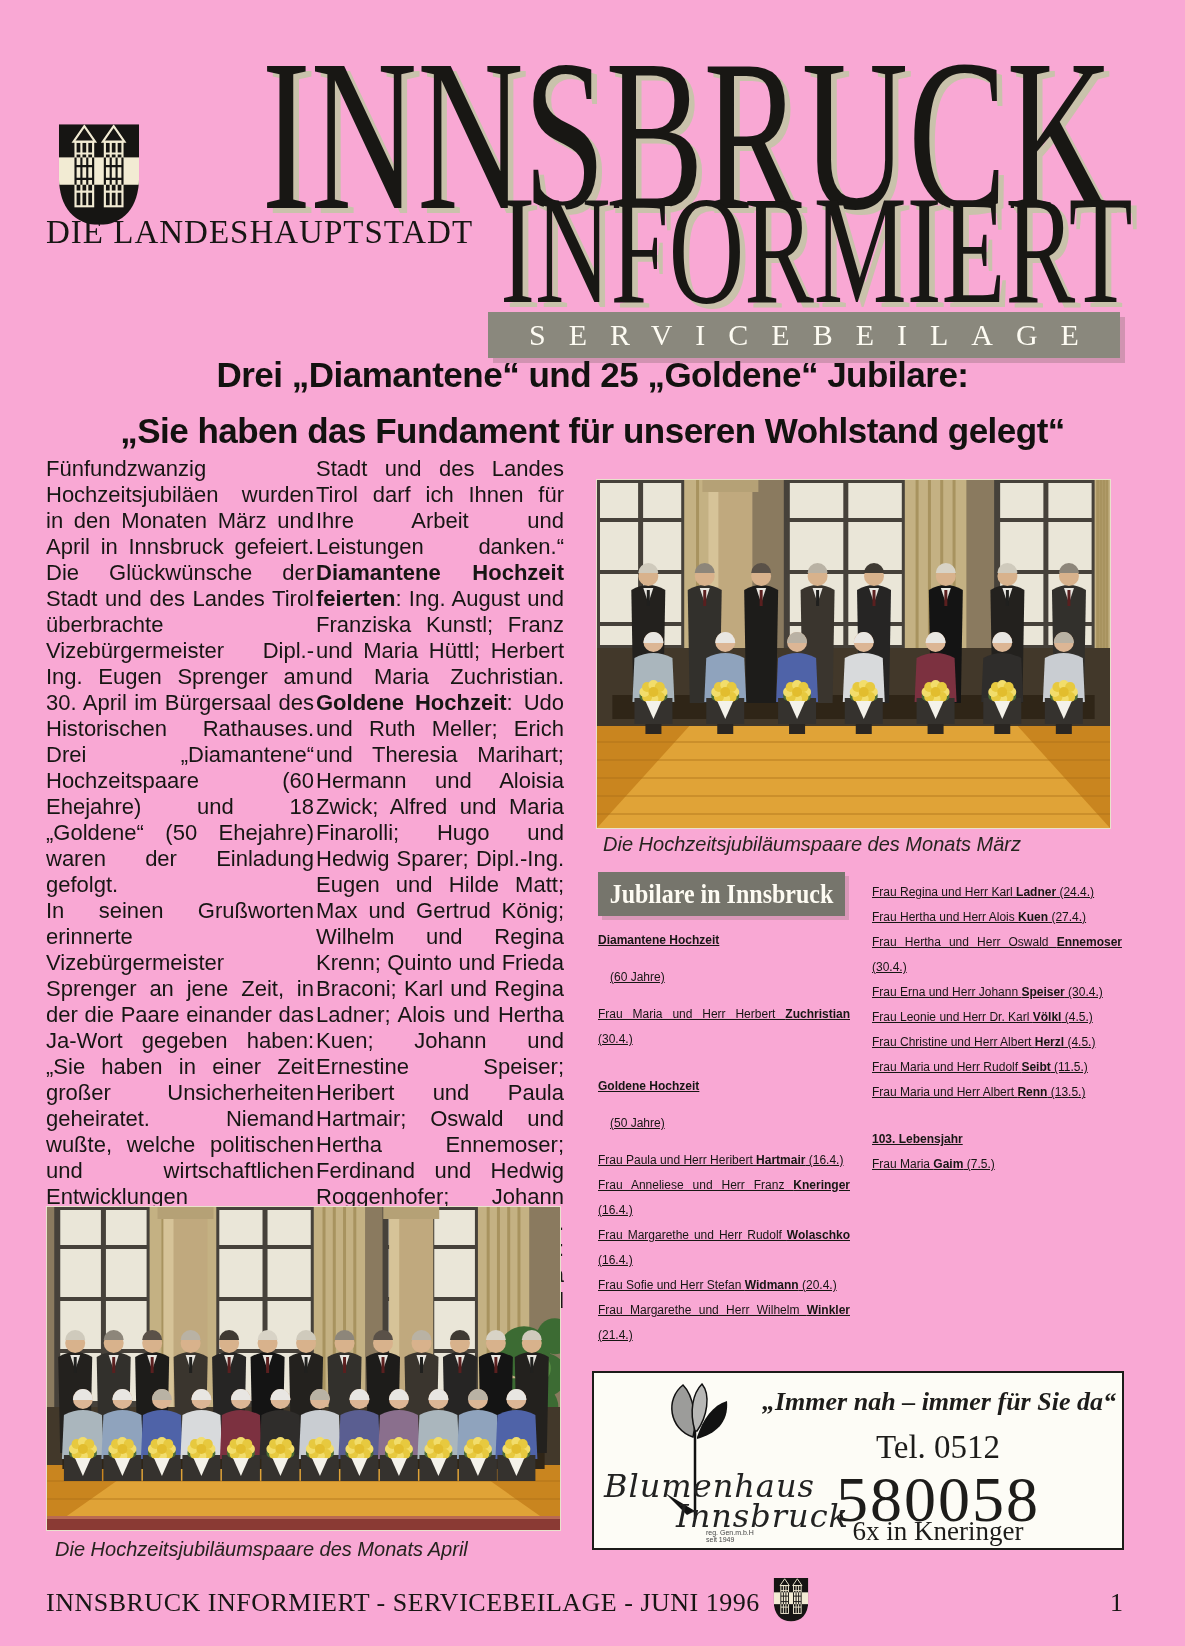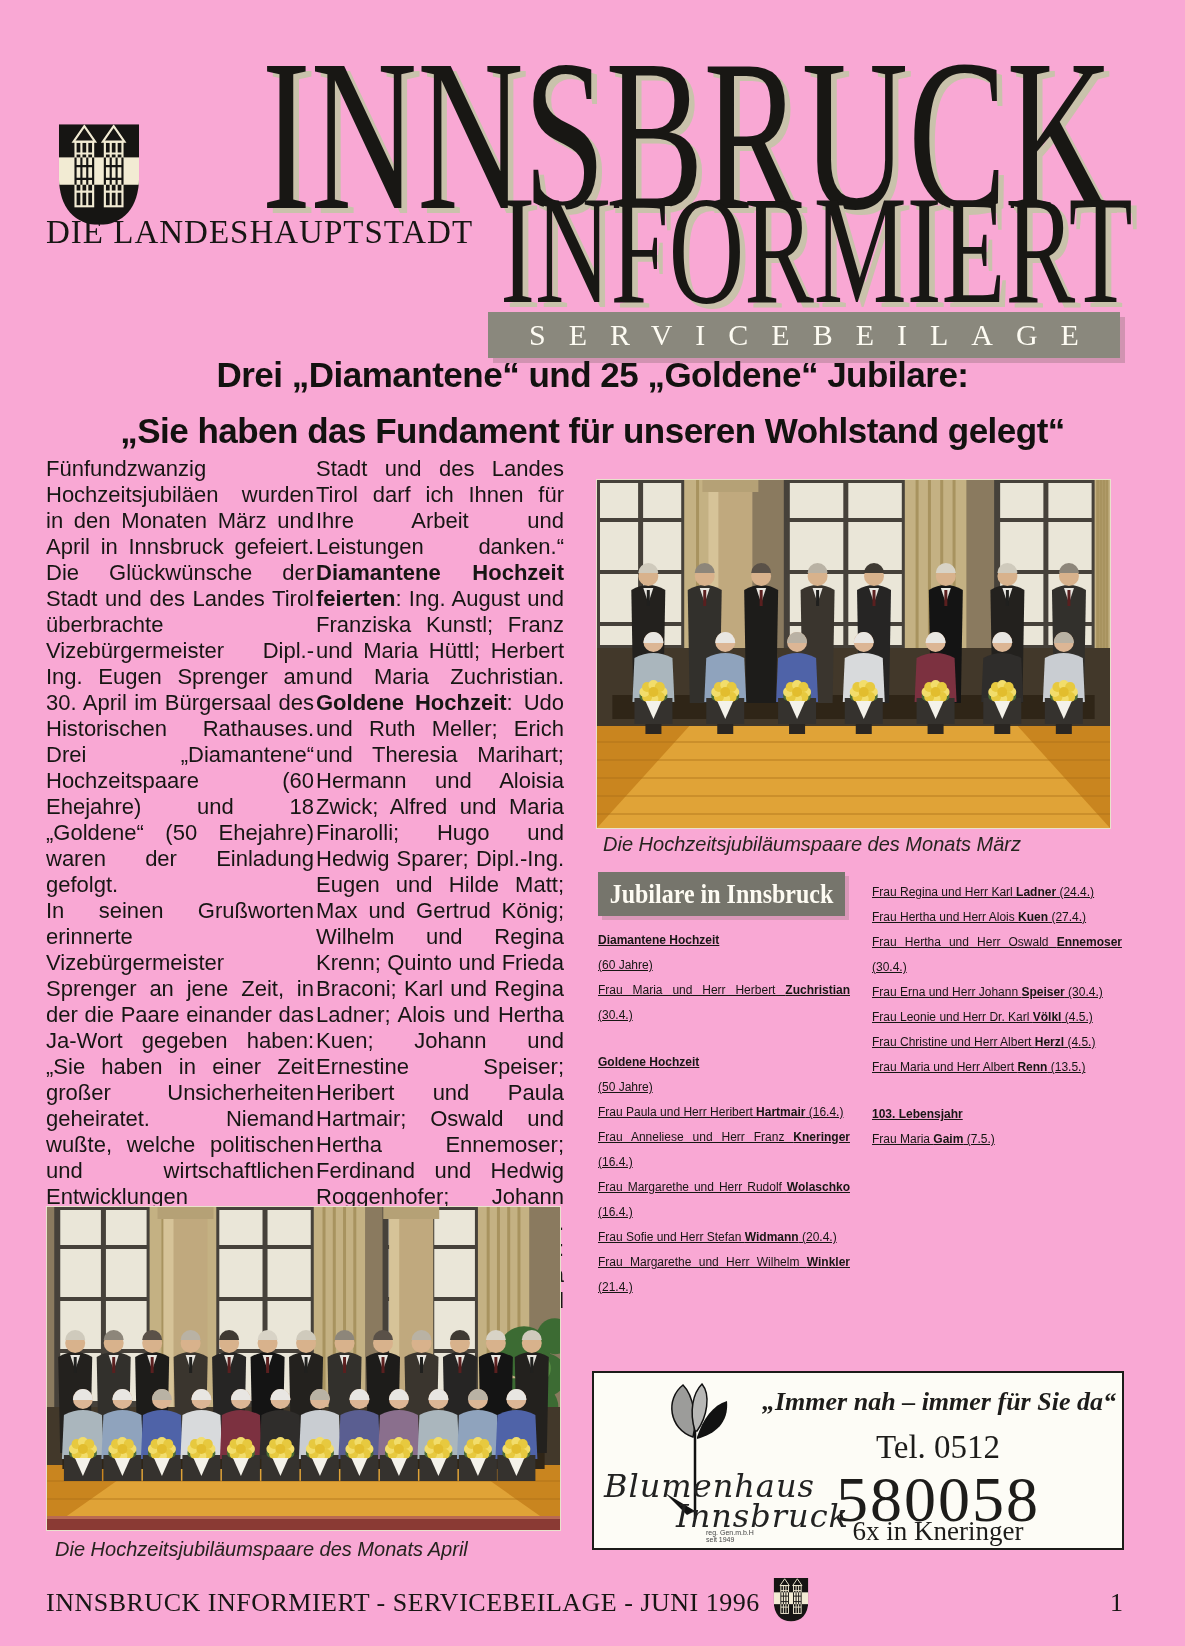--- a/index.html
+++ b/index.html
@@ -44,21 +44,21 @@
   
   .jub-bar{left:598px;top:872px;width:247px;height:44px;background:#76756c;
            box-shadow:4px 4px 0 rgba(90,85,70,.2);display:flex;align-items:center;justify-content:center;}
   .jub-bar span{font-family:"Liberation Serif",serif;font-weight:bold;font-size:24px;color:#fdfbf2;
            white-space:nowrap;transform:scaleY(1.15);}
   .jub-col{font-size:12px;line-height:25px;text-decoration:underline;}
   .jub-a{left:598px;top:928px;width:252px;}
   .jub-b{left:872px;top:880px;width:250px;}
   .jub-section{margin-bottom:22px;}
   .jub-title{font-weight:bold;margin:0;}
-  .jub-sub{margin:0;}
+  .jub-sub{margin:12px;}
   .jub-entry{margin:0;text-align:justify;}
 
   
   .ad{left:592px;top:1371px;width:528px;height:175px;background:#fdfcf6;
       border:2px solid #1c1b19;}
   .ad-tulip{position:absolute;left:55px;top:6px;width:96px;height:152px;}
   .ad-brand{position:absolute;font-family:"DejaVu Serif",serif;font-style:italic;font-size:32px;
             color:#222;letter-spacing:1px;}
   .ad-brand1{left:10px;top:94px;} .ad-brand2{left:82px;top:124px;}
   .ad-small{position:absolute;left:112px;top:156px;font-size:7px;line-height:7px;color:#444;}
@@ -372,20 +372,21 @@
       </div>
     </div>
   <div class="abs jub-col jub-b">
       <div class="jub-section">
         <p class="jub-entry">Frau Regina und Herr Karl <b>Ladner</b> (24.4.)</p>
         <p class="jub-entry">Frau Hertha und Herr Alois <b>Kuen</b> (27.4.)</p>
         <p class="jub-entry">Frau Hertha und Herr Oswald <b>Ennemoser</b> (30.4.)</p>
         <p class="jub-entry">Frau Erna und Herr Johann <b>Speiser</b> (30.4.)</p>
         <p class="jub-entry">Frau Leonie und Herr Dr. Karl <b>Völkl</b> (4.5.)</p>
         <p class="jub-entry">Frau Christine und Herr Albert <b>Herzl</b> (4.5.)</p>
+        <p class="jub-entry">Frau Maria und Herr Rudolf <b>Seibt</b> (11.5.)</p>
         <p class="jub-entry">Frau Maria und Herr Albert <b>Renn</b> (13.5.)</p>
       </div>
       <div class="jub-section">
         <p class="jub-title">103. Lebensjahr</p>
         <p class="jub-entry">Frau Maria <b>Gaim</b> (7.5.)</p>
       </div>
     </div>
 
   <div class="abs photo photo2" id="photoApril"><svg viewBox="0 0 513 323" width="100%" height="100%" preserveAspectRatio="none">
         <rect x="0" y="0" width="513" height="323" fill="#8a7a5f"></rect>

